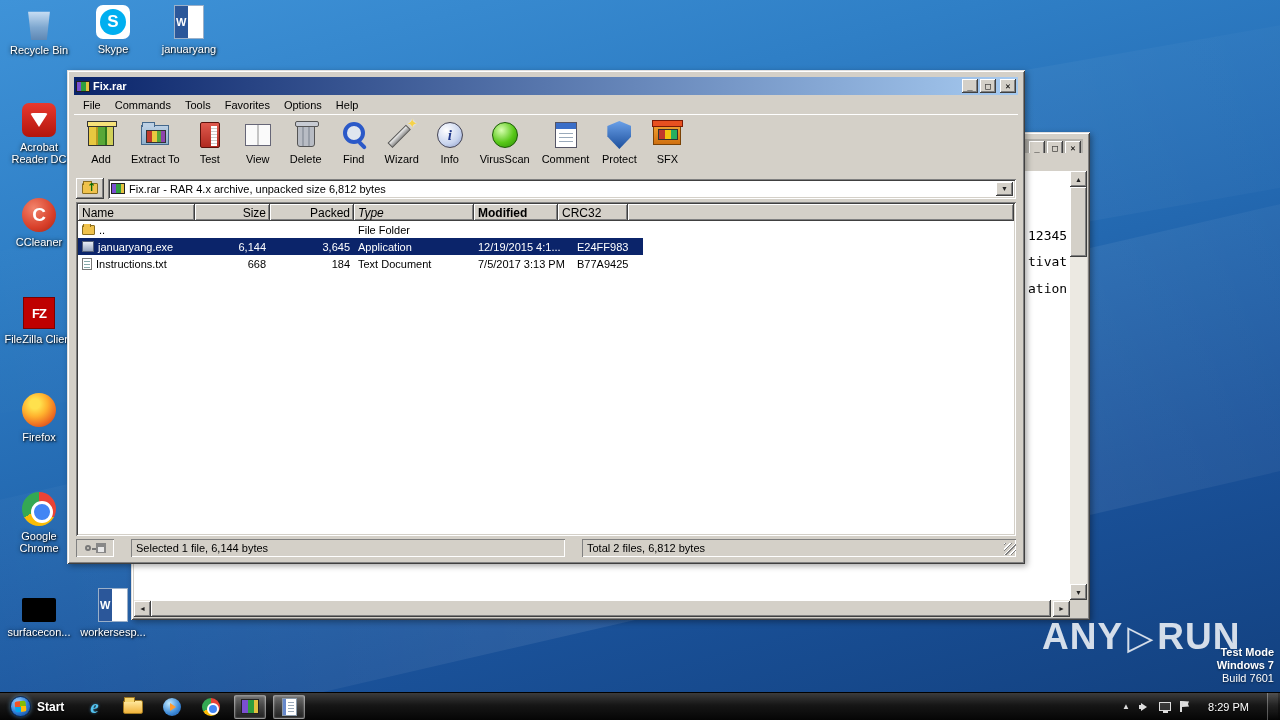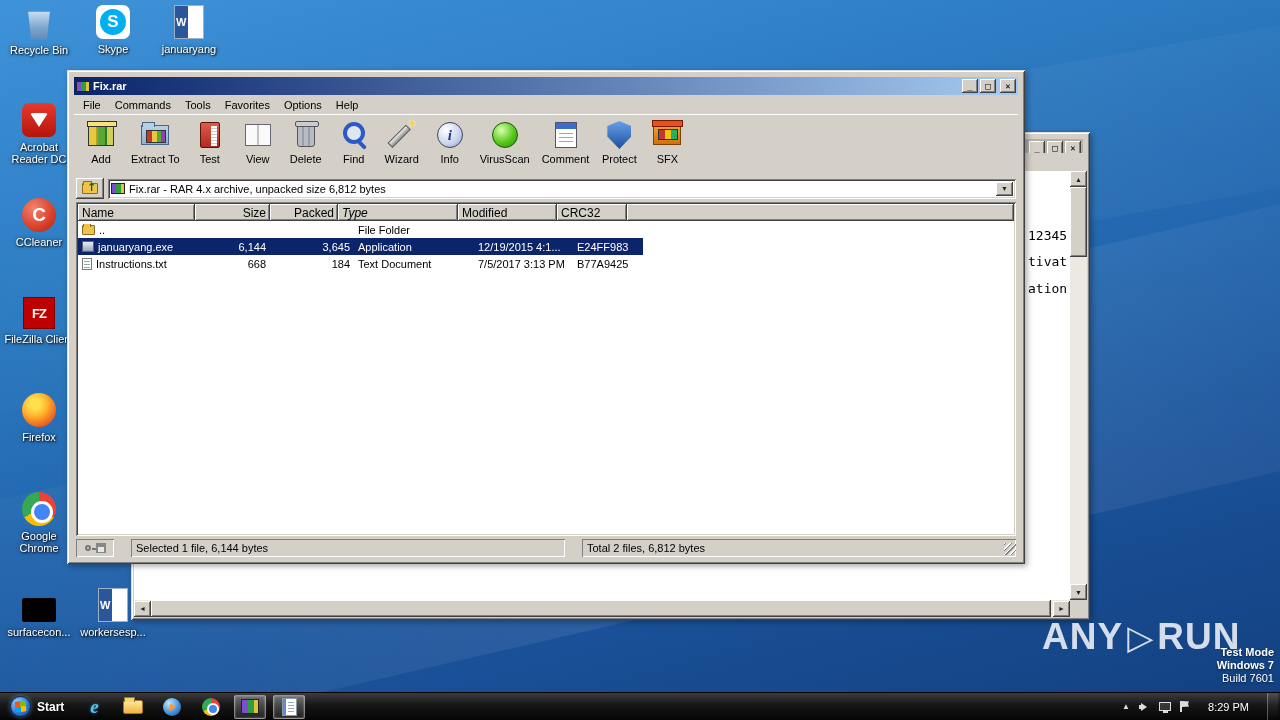--- a/index.html
+++ b/index.html
@@ -379,23 +379,23 @@
         <div class="rar-books" style="flex:0 0 14px;"></div>
         <span>Fix.rar - RAR 4.x archive, unpacked size 6,812 bytes</span>
         <div class="combo-drop r1">▼</div>
       </div>
     </div>
 
     <div class="filelist s">
       <div class="cols">
         <div class="col r1" style="width:117px;">Name</div>
         <div class="col r1 right" style="width:75px;">Size</div>
-        <div class="col r1 right" style="width:68px;">Packed</div>
+        <div class="col r1 right" style="width:84px;">Packed</div>
         <div class="col r1" style="width:120px;font-style:italic;">Type</div>
-        <div class="col r1" style="width:99px;">Modified</div>
+        <div class="col r1" style="width:84px;font-weight:bold;">Modified</div>
         <div class="col r1" style="width:70px;">CRC32</div>
         <div class="col r1" style="flex:1;"></div>
       </div>
       <div class="rows">
         <div class="row">
           <div class="cell c-name">
               <div class="folder-mini"></div>
               <span>..</span>
             </div>
           <div class="cell c-size"></div>

